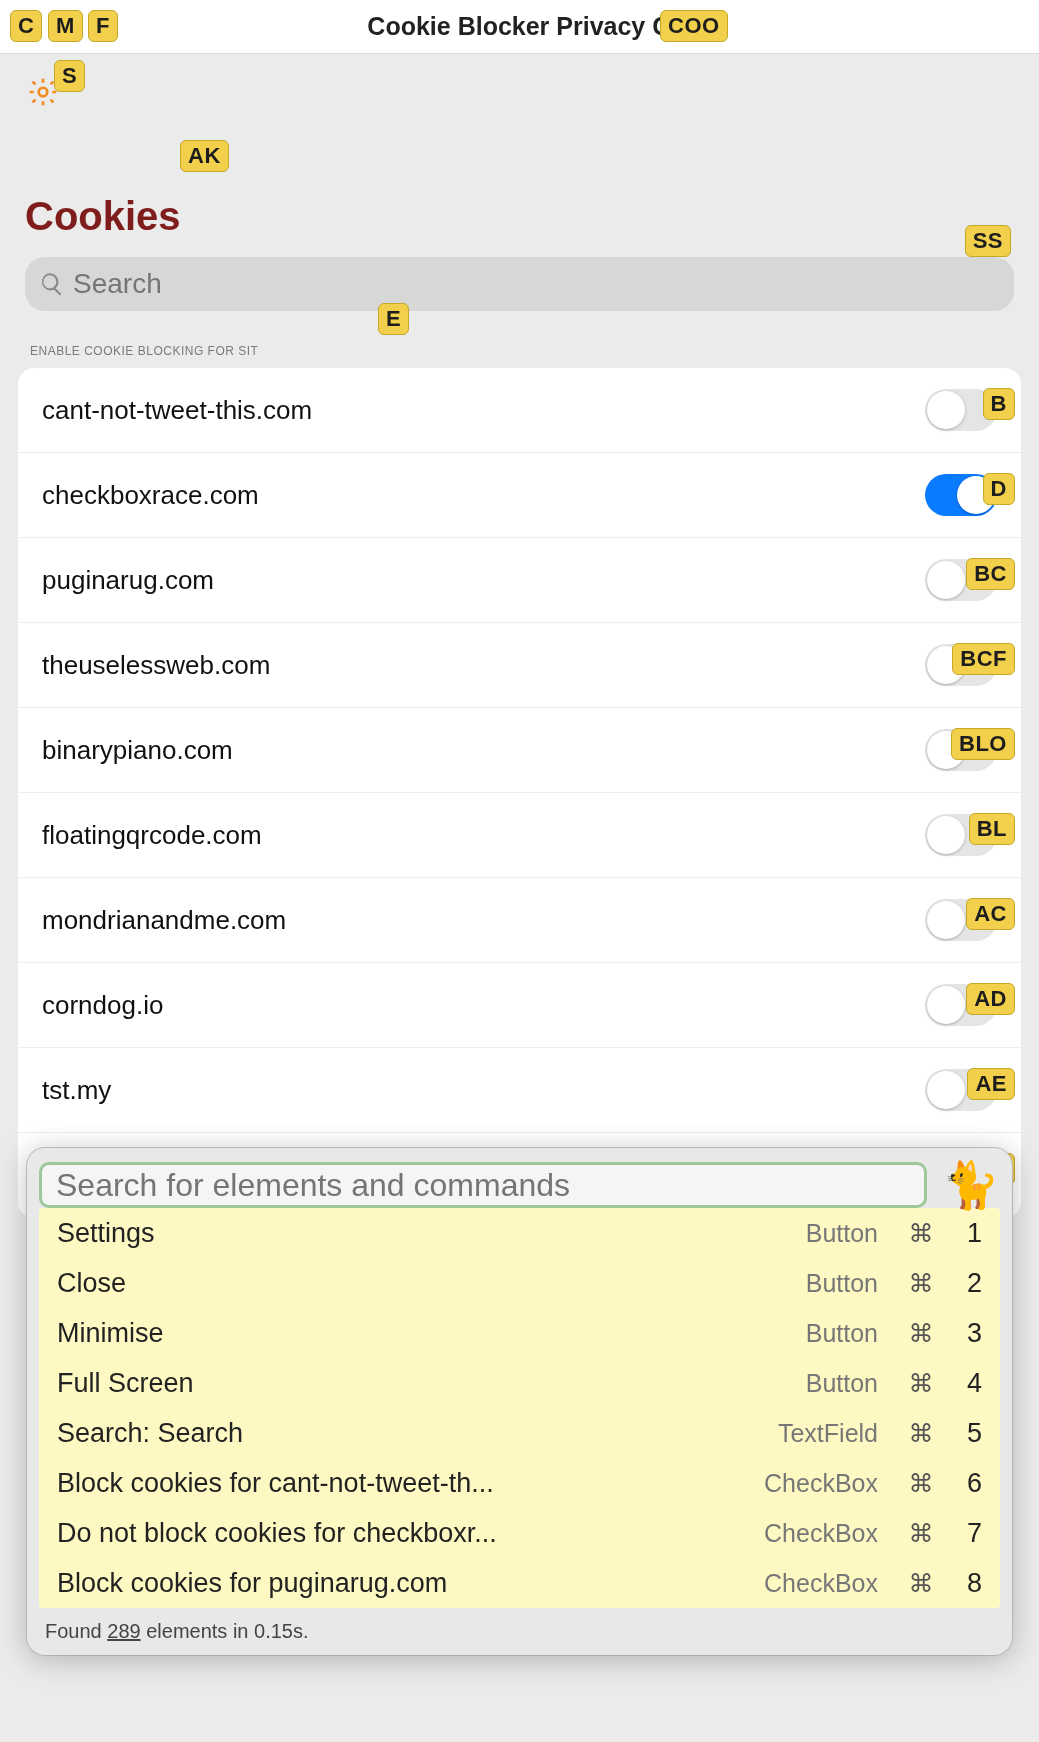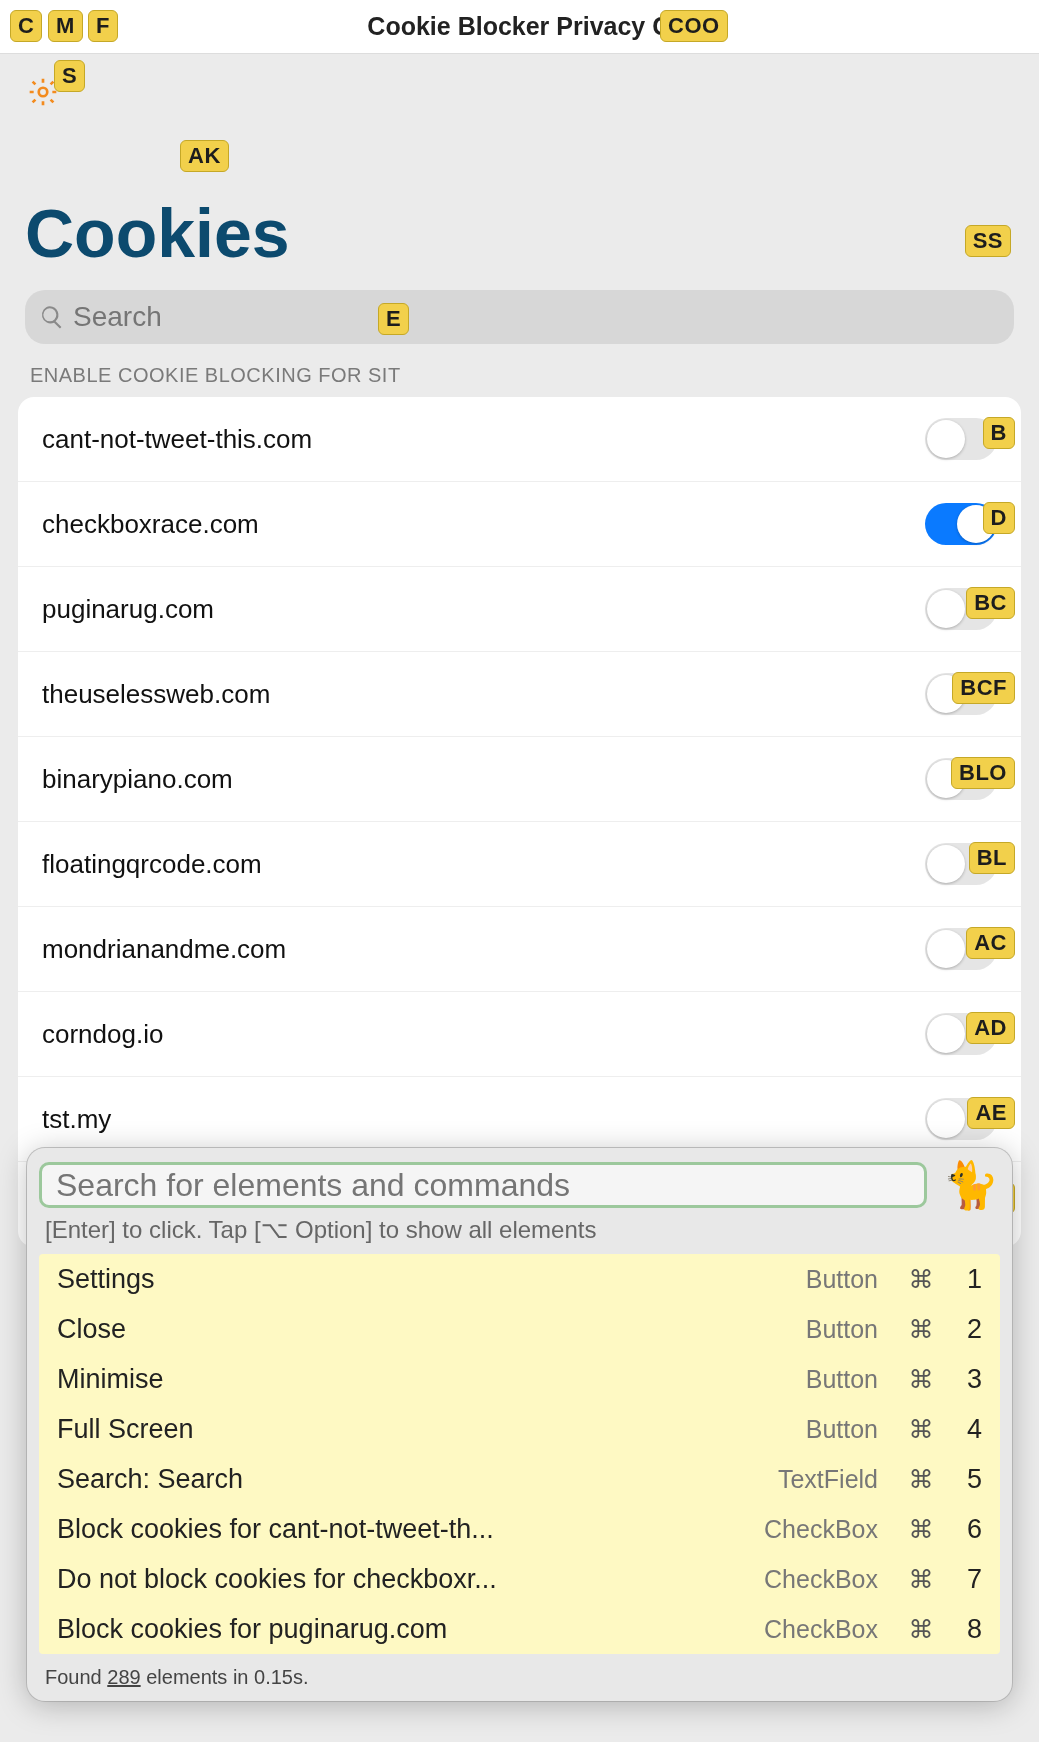--- a/index.html
+++ b/index.html
@@ -44,23 +44,23 @@
 .settings-icon {
   position: absolute;
   left: 27px;
   top: 76px;
   width: 32px;
   height: 32px;
 }
 .settings-icon svg { width: 100%; height: 100%; }
 
 .page-title {
-  font-size: 68px;
+  font-size: 40px;
   font-weight: 800;
-  color: #0c4a6e;
+  color: #7f1d1d;
   padding: 140px 25px 0 25px;
 }
 
 .search-wrap {
   margin: 18px 25px 0 25px;
   background: #d7d7d7;
   border-radius: 20px;
   height: 54px;
   display: flex;
   align-items: center;
@@ -69,25 +69,25 @@
 }
 .search-wrap svg {
   width: 26px; height: 26px; fill: #8a8a8a; flex-shrink:0;
 }
 .search-input {
   border: none; background: transparent; outline: none;
   font-size: 28px; color: #8a8a8a; margin-left: 8px; width: 100%;
 }
 
 .section-label {
-  font-size: 20px;
+  font-size: 12px;
   font-weight: 500;
   color: #7a7a7a;
   letter-spacing: 0.5px;
-  padding: 20px 30px 10px 30px;
+  padding: 33px 30px 10px 30px;
 }
 
 .site-list {
   margin: 0 18px;
   background: #fff;
   border-radius: 16px;
   overflow: hidden;
 }
 .site-row {
   display: flex;
@@ -270,21 +270,20 @@
       </div>
       <div class="hint" style="position: absolute; right: 6px; top: 20px;">DN</div>
     </div>
   </div>
 
 <div class="palette">
   <div class="palette-search-row">
     <input class="palette-search" placeholder="Search for elements and commands" style="">
     <span class="cat-emoji">🐈</span>
   </div>
-  <div class="palette-hint">[Enter] to click. Tap [⌥ Option] to show all elements</div>
   <div class="palette-list" id="palette-list">
       <div class="palette-item">
         <span class="label">Settings</span>
         <span class="type">Button</span>
         <span class="cmd">⌘</span>
         <span class="num">1</span>
       </div>
       <div class="palette-item">
         <span class="label">Close</span>
         <span class="type">Button</span>

